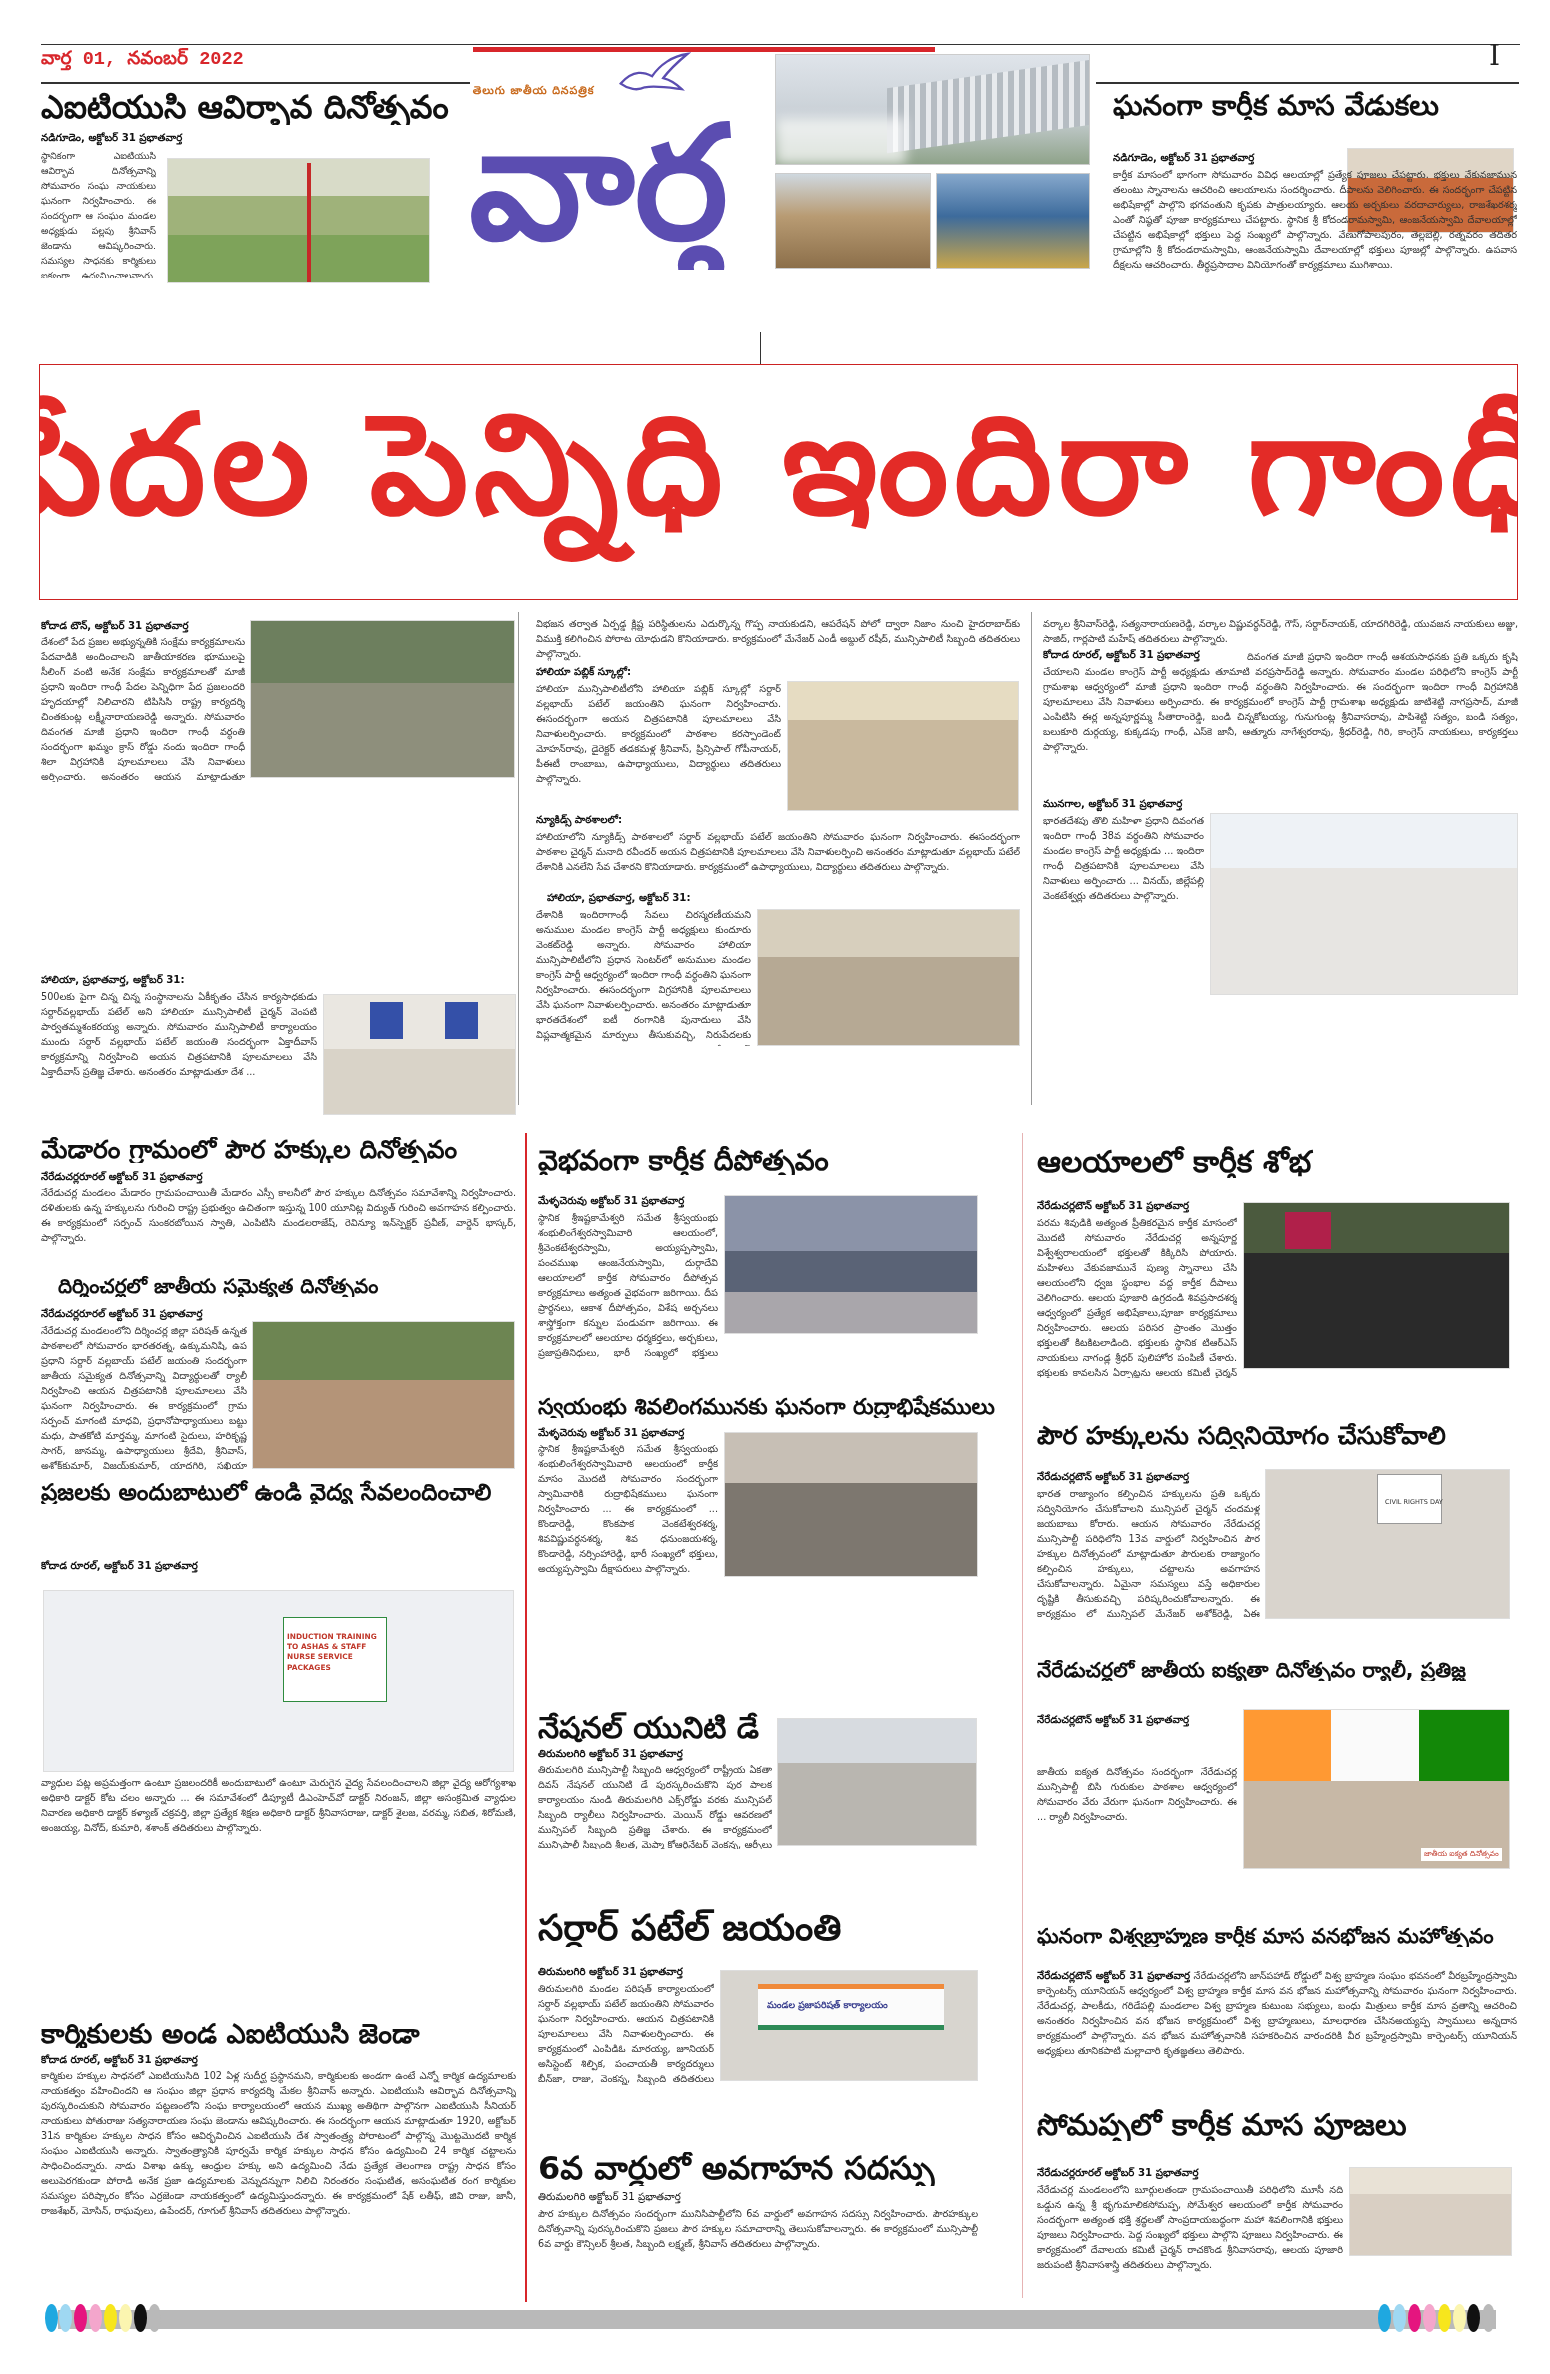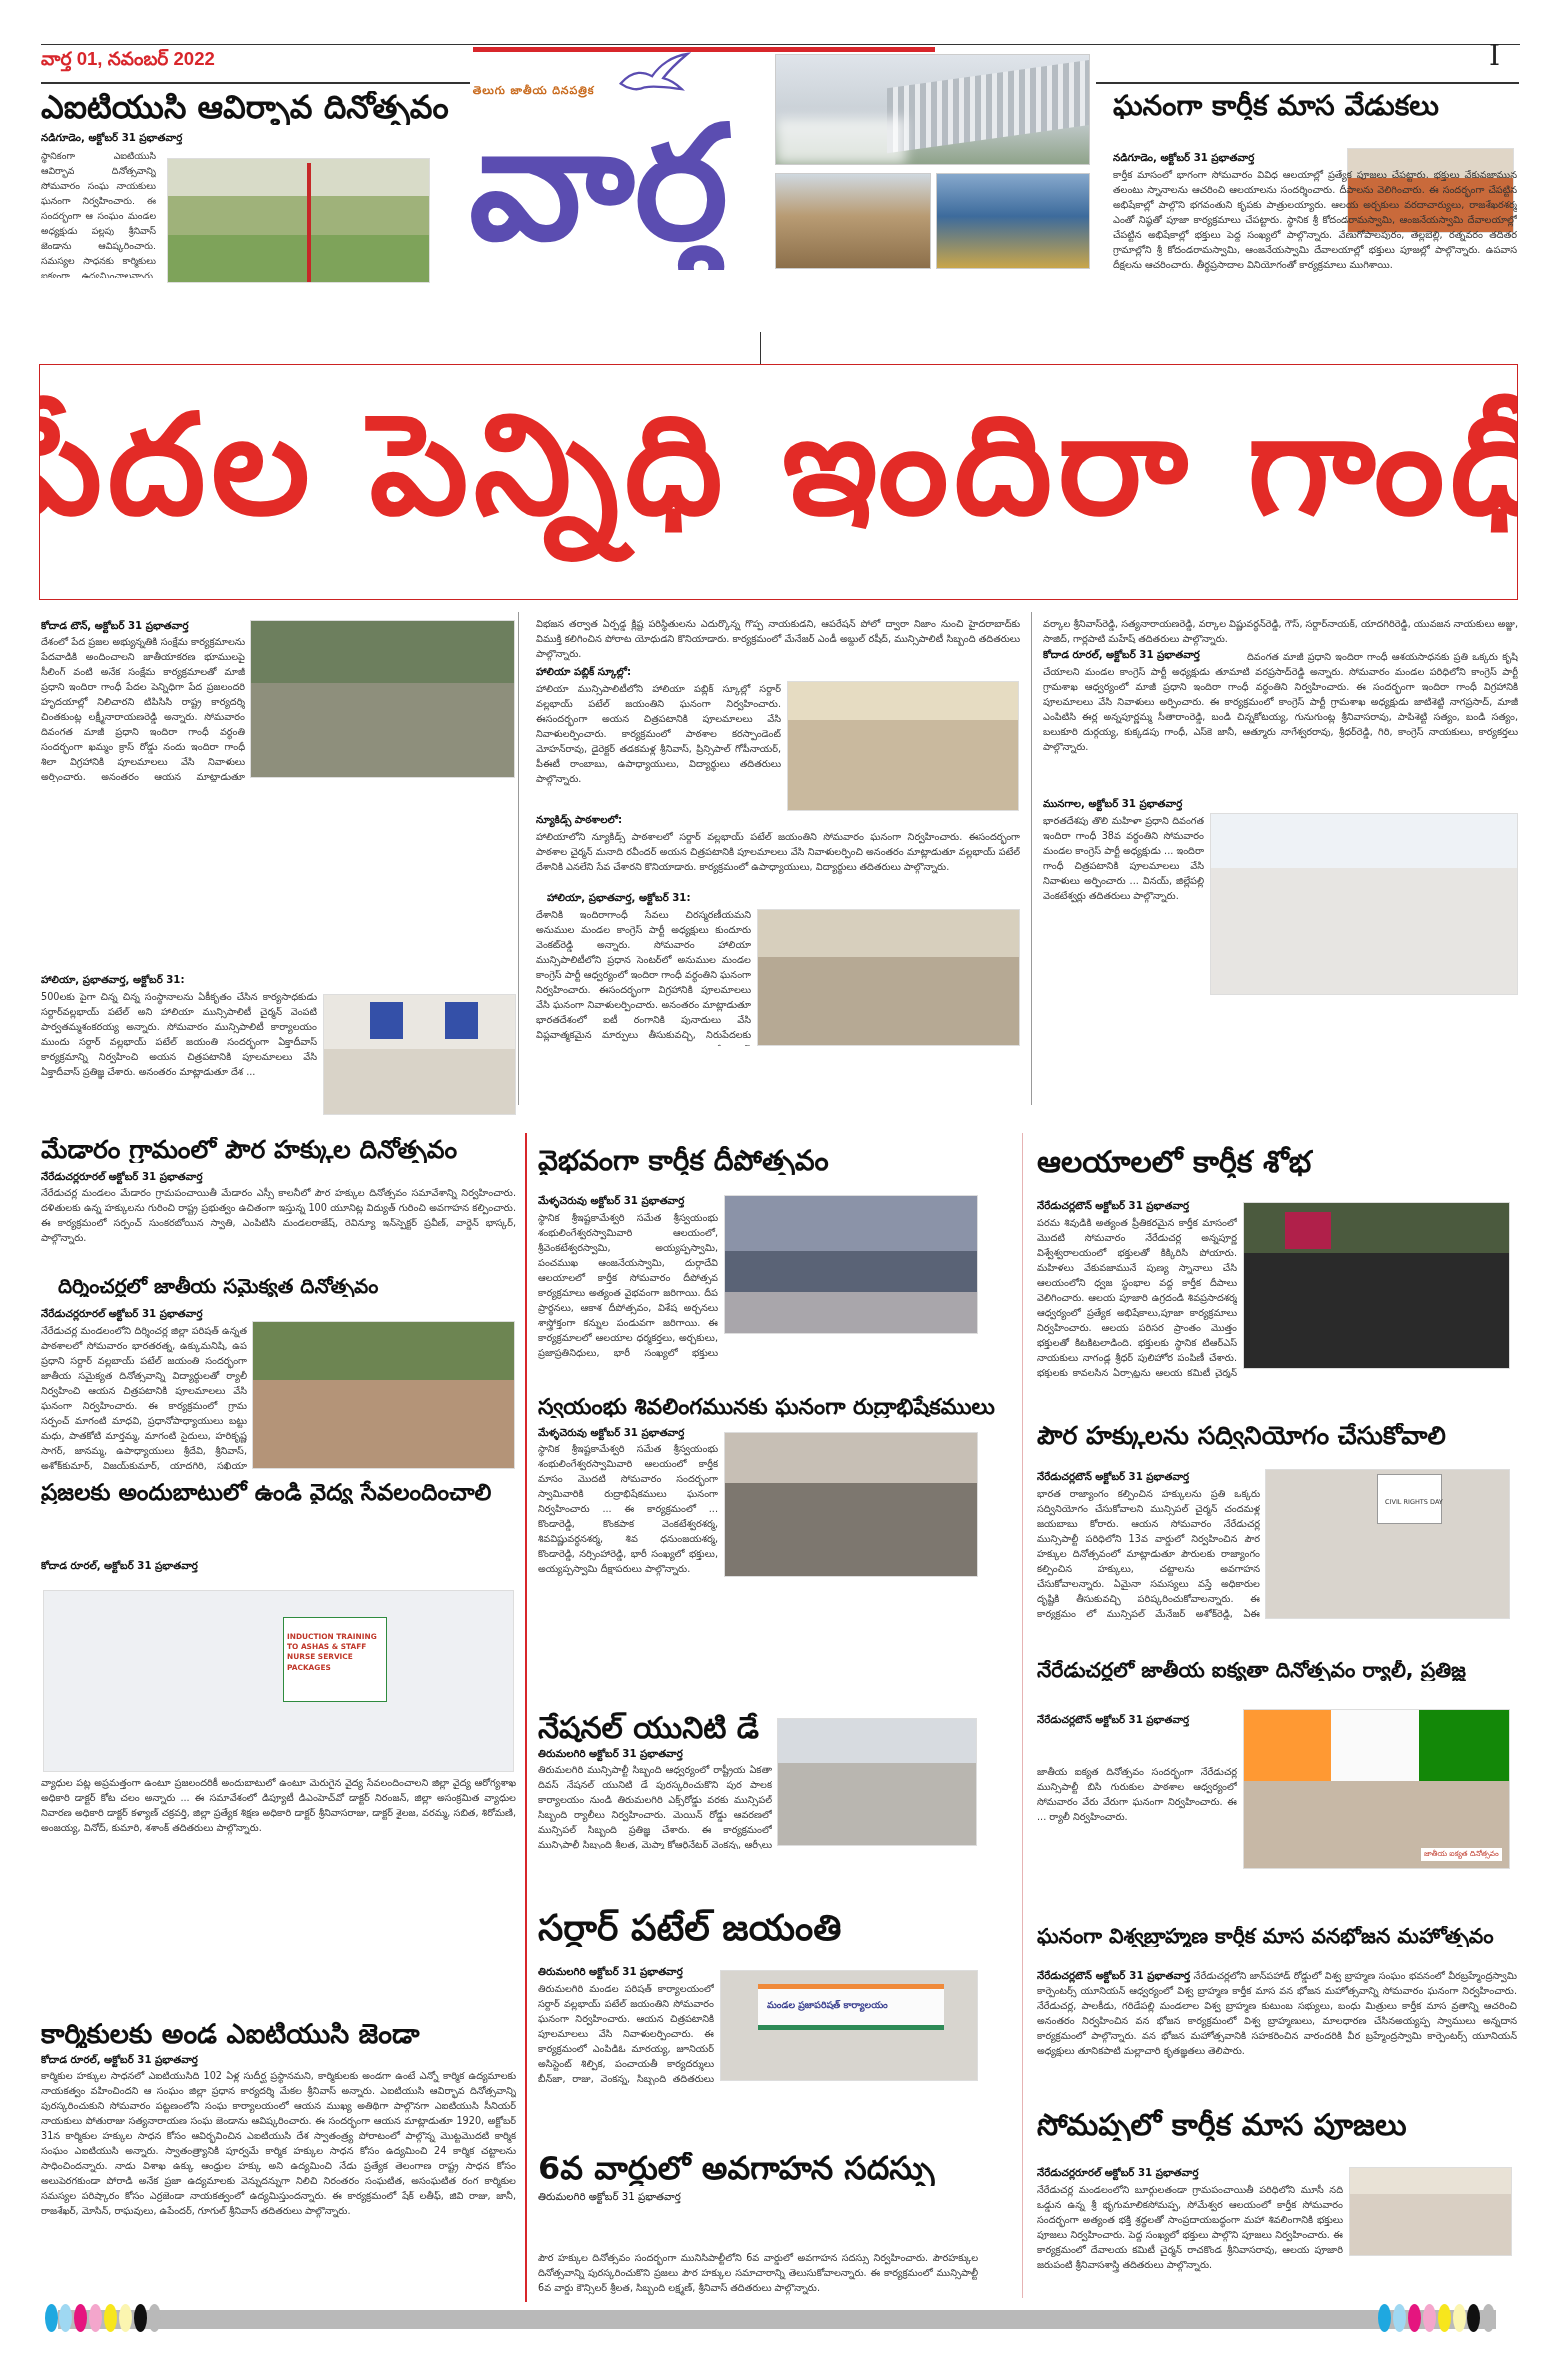--- a/index.html
+++ b/index.html
@@ -1,20 +1,20 @@
 <!DOCTYPE html>
 <html style="font-size:15px"><head>
 <meta charset="utf-8">
 <style>
   * { box-sizing: border-box; margin: 0; padding: 0; }
   html, body { width: 1551px; height: 2375px; background: #ffffff; overflow: hidden; }
   body { position: relative; font-family: "DejaVu Sans", "Liberation Sans", sans-serif; color: #222; }
   .abs { position: absolute; }
   .rule { position: absolute; background: #333; height: 1.9px; }
-  .date-line { font-family: Liberation Sans, sans-serif; font-weight: bold; font-size: 18.6px; color: #d8262b; }
+  .date-line { font-family: Liberation Mono, monospace; font-weight: bold; font-size: 18.6px; color: #d8262b; }
   .page-num { font-family: "DejaVu Serif", serif; font-size: 28px; color: #222; }
   .head { font-weight: bold; color: #111; line-height: 1.05; white-space: nowrap; overflow: hidden; }
   .dateline { font-weight: bold; font-size: 10.2px; color: #111; white-space: nowrap; }
   .body-text { font-size: 9.7px; line-height: 15px; color: #333; text-align: justify; overflow: hidden; }
   .photo { position: absolute; overflow: hidden; border: 0.9px solid #ddd; }
   .photo .sky { position: absolute; left: 0; right: 0; top: 0; }
   .photo .ground { position: absolute; left: 0; right: 0; bottom: 0; }
   .photo .crowd { position: absolute; left: 4%; right: 4%; bottom: 6%; height: 55%; display: flex; gap: 3%; align-items: flex-end; }
   .photo .crowd span { flex: 1; border-radius: 40% 40% 6% 6%; }
   .photo-caption { position: absolute; left: 5.6px; bottom: 3.7px; font-size: 8.3px; color: rgba(255,255,255,0.9); font-family: "DejaVu Sans", sans-serif; }
@@ -288,21 +288,21 @@
       <span style="background:#efefef"></span>
       <span style="background:#c8cbd8"></span>
       <span style="background:#f4f4f4"></span>
       <span style="background:#f0f0f0"></span>
     </div>
 </div>
 <div class="abs body-text" style="left:538px; top:1981px; width:176px; height:104px;">తిరుమలగిరి మండల పరిషత్ కార్యాలయంలో సర్దార్ వల్లభాయ్ పటేల్ జయంతిని సోమవారం ఘనంగా నిర్వహించారు. ఆయన చిత్రపటానికి పూలమాలలు వేసి నివాళులర్పించారు. ఈ కార్యక్రమంలో ఎంపిడిఓ మారయ్య, జూనియర్ అసిస్టెంట్ శిల్పిక, పంచాయతీ కార్యదర్శులు బీన్‌జా, రాజు, వెంకన్న, సిబ్బంది తదితరులు పాల్గొన్నారు.</div>
 
 <div class="abs head" style="left:538px; top:2152px; width:482px; font-size:32px;">6వ వార్డులో అవగాహన సదస్సు</div>
 <div class="abs dateline" style="left:538px; top:2191px; font-weight:normal;">తిరుమలగిరి అక్టోబర్ 31 ప్రభాతవార్త</div>
-<div class="abs body-text" style="left:538px; top:2206px; width:440px; height:59px;margin-top:44px;">పౌర హక్కుల దినోత్సవం సందర్భంగా మునిసిపాల్టీలోని 6వ వార్డులో అవగాహన సదస్సు నిర్వహించారు. పౌరహక్కుల దినోత్సవాన్ని పురస్కరించుకొని ప్రజలు పౌర హక్కుల సమాచారాన్ని తెలుసుకోవాలన్నారు. ఈ కార్యక్రమంలో మున్సిపాల్టీ 6వ వార్డు కౌన్సిలర్ శ్రీలత, సిబ్బంది లక్ష్మణ్, శ్రీనివాస్ తదితరులు పాల్గొన్నారు.</div>
+<div class="abs body-text" style="left:538px; top:2206px; width:440px; height:59px;">పౌర హక్కుల దినోత్సవం సందర్భంగా మునిసిపాల్టీలోని 6వ వార్డులో అవగాహన సదస్సు నిర్వహించారు. పౌరహక్కుల దినోత్సవాన్ని పురస్కరించుకొని ప్రజలు పౌర హక్కుల సమాచారాన్ని తెలుసుకోవాలన్నారు. ఈ కార్యక్రమంలో మున్సిపాల్టీ 6వ వార్డు కౌన్సిలర్ శ్రీలత, సిబ్బంది లక్ష్మణ్, శ్రీనివాస్ తదితరులు పాల్గొన్నారు.</div>
 
 <div class="col-sep" style="left:1022px; top:1133px; height:1165px; background:#e6b3b3;"></div>
 
 <div class="abs head" style="left:1037px; top:1146px; width:480px; font-size:30px;">ఆలయాలలో కార్తీక శోభ</div>
 <div class="abs dateline" style="left:1037px; top:1200px;">నేరేడుచర్లటౌన్ అక్టోబర్ 31 ప్రభాతవార్త</div>
 <div class="photo" style="left:1243px; top:1202px; width:267px; height:167px; background:#2a2a2a;">
   <div class="sky" style="height:30%; background:#4b5a3e;"></div>
   <div style="position:absolute; left:41px; top:9.3px; width:46px; height:37px; background:#b0204a;"></div>
   <div class="crowd" style="height:78%;">
       <span style="background:#1c1c1c"></span>

